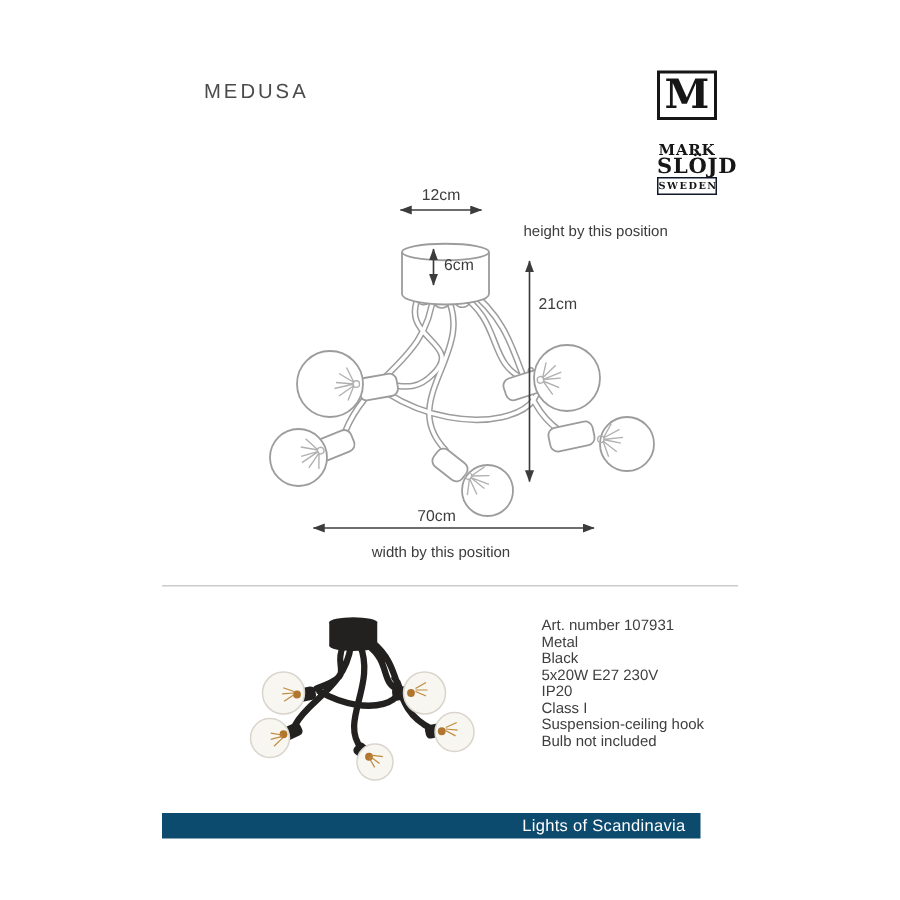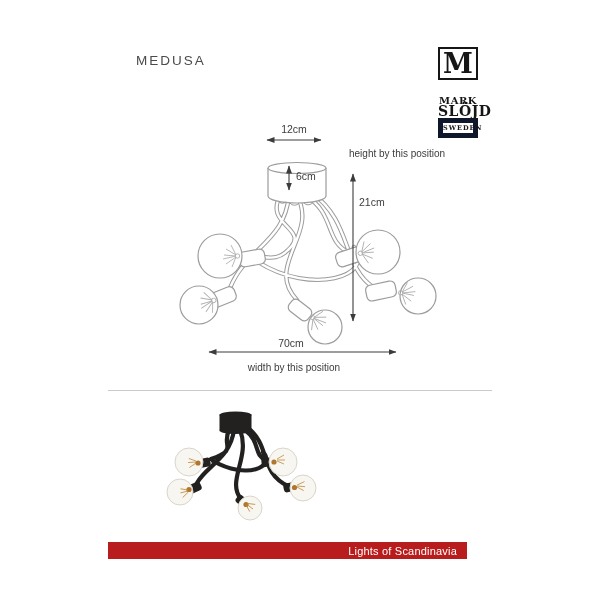--- a/index.html
+++ b/index.html
@@ -11,21 +11,21 @@
            color:#4b4b4e; font-weight:500; }
 
   
   .logo { position:absolute; left:438px; top:47px; width:40px; text-align:center;
           color:#161616; font-family:"DejaVu Serif","Liberation Serif",serif; }
   .logo-m-box { border:2px solid #161616; height:33px; display:flex; align-items:center;
                 justify-content:center; }
   .logo-m { font-size:27px; font-weight:700; line-height:1; }
   .logo-mark { font-weight:700; font-size:10px; letter-spacing:0.5px; margin-top:16px; line-height:10px; }
   .logo-slojd { font-weight:700; font-size:14px; letter-spacing:0.5px; line-height:11px; }
-  .logo-sweden { border:5px solid #0f172a; font-weight:700; font-size:6.5px; letter-spacing:1px;
+  .logo-sweden { border:1px solid #0f172a; font-weight:700; font-size:6.5px; letter-spacing:1px;
                  line-height:8px; padding:1px 0; margin-top:1px; }
 
   .diagram-svg { position:absolute; left:0; top:0; width:600px; height:600px; }
   .dim-text { font-family:"Liberation Sans",sans-serif; font-size:10.5px; fill:#3c3c3c; }
   .note-text { font-family:"Liberation Sans",sans-serif; font-size:10px; fill:#3c3c3c; }
 
   .separator { position:absolute; left:108px; top:390px; width:384px; height:1px; background:#cbcbcb; }
 
   .specs { position:absolute; left:361px; top:412px; font-size:10px; line-height:11px; color:#3e3e3e; }
 
@@ -168,18 +168,28 @@
         <use href="#fil" transform="translate(188,490) rotate(-14)"></use>
         <use href="#fil" transform="translate(246,505) rotate(-143)"></use>
         <use href="#fil" transform="translate(277,461) rotate(180)"></use>
         <use href="#fil" transform="translate(297,487) rotate(-175)"></use>
       </g>
     </g>
   </svg>
 
   <div class="separator"></div>
 
+  <div class="specs">
+    <div>Art. number 107931</div>
+    <div>Metal</div>
+    <div>Black</div>
+    <div>5x20W E27 230V</div>
+    <div>IP20</div>
+    <div>Class I</div>
+    <div>Suspension-ceiling hook</div>
+    <div>Bulb not included</div>
+  </div>
 
-  <div class="footer-bar" style="background: #b91c1c;">
+  <div class="footer-bar" style="background: #0c4a6e;">
     <span class="footer-label">Lights of Scandinavia</span>
   </div>
 
 </div>
 
 </body></html>

